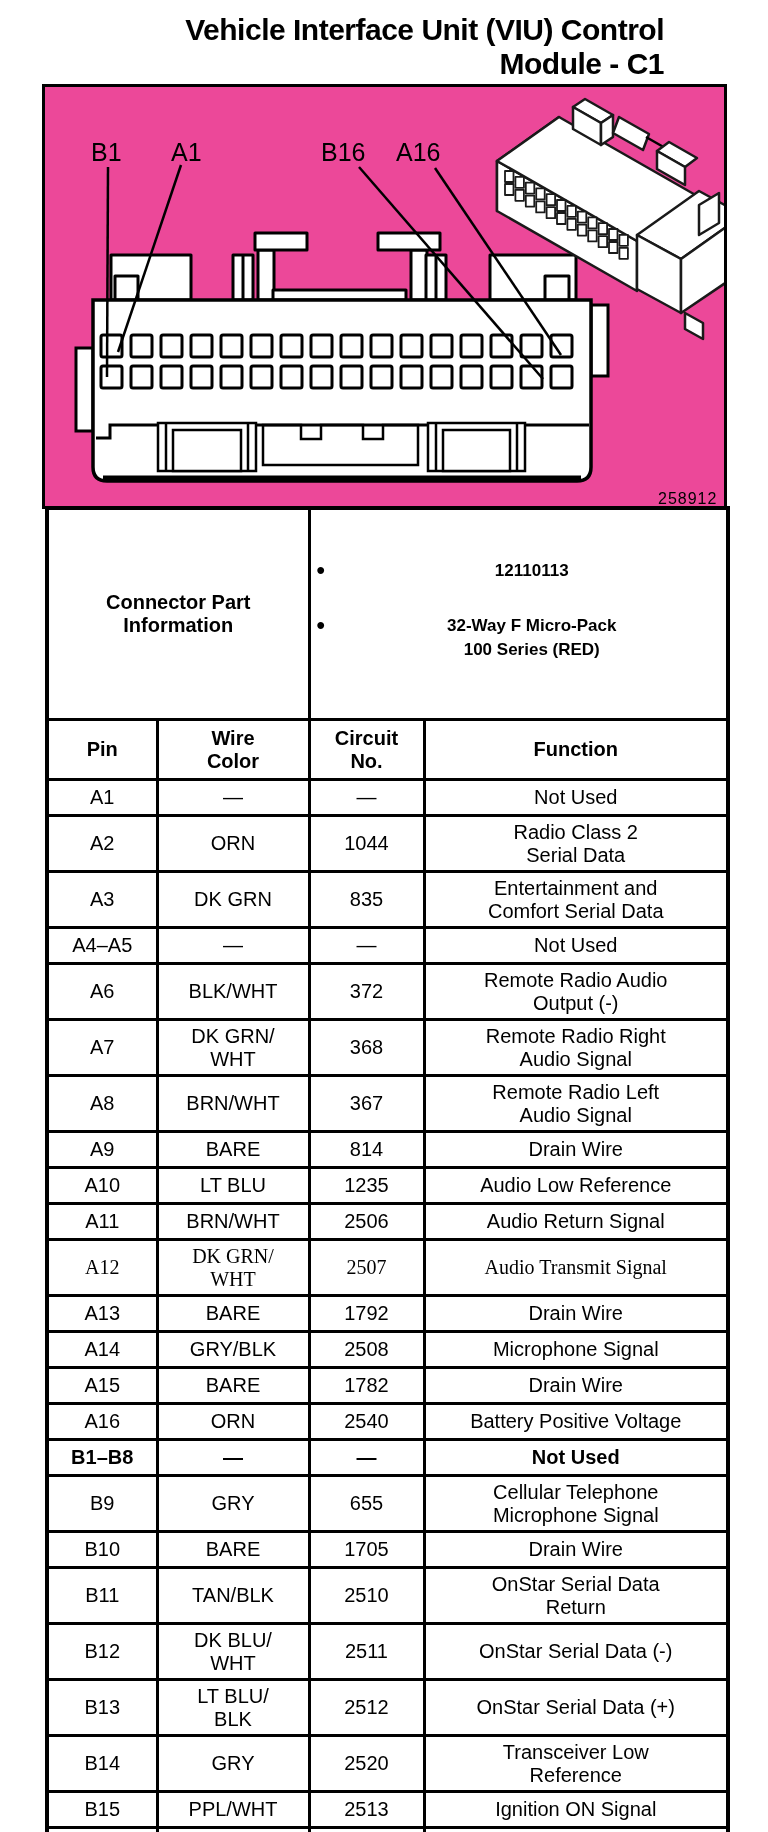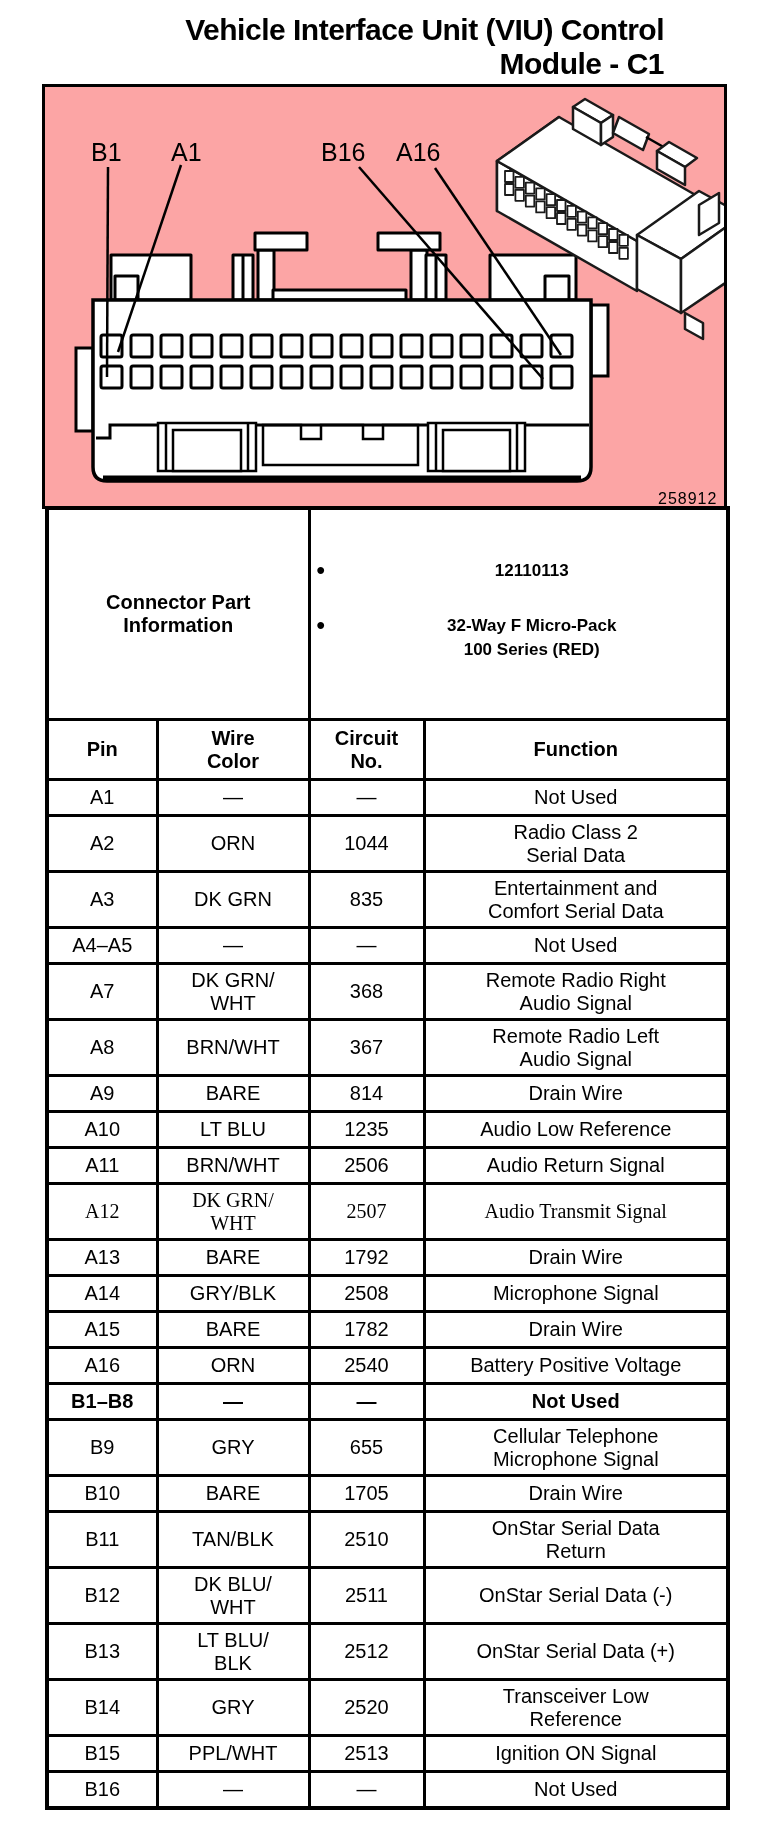--- a/index.html
+++ b/index.html
@@ -6,21 +6,21 @@
   body{font-family:"Liberation Sans", sans-serif; color:#000;}
   #page{position:relative;width:768px;height:1832px;background:#fff;overflow:hidden;}
 
   
   #title{position:absolute;top:13px;left:0;width:664px;text-align:right;
          font-size:30px;font-weight:700;line-height:34px;white-space:pre-line;
          letter-spacing:-0.5px;}
 
   
   #figure-box{position:absolute;left:42px;top:84px;width:685px;height:425px;
-              border:3px solid #000;box-sizing:border-box;background:#fca5a5;}
+              border:3px solid #000;box-sizing:border-box;background:#ec4899;}
   svg{display:block;font-family:"Liberation Sans", sans-serif;}
   .ink{stroke:#000;fill:#fff;}
   .ink2{stroke:#1a1a1a;fill:#fff;}
   .nofill{fill:none;stroke:#000;}
   text.pinlabel{font-size:25px;fill:#000;stroke:none;}
   text.fignum{font-size:16px;fill:#000;stroke:none;letter-spacing:1px;}
 
   
   #pinout{position:absolute;left:45px;top:506px;width:681px;
           border-collapse:collapse;table-layout:fixed;}
@@ -226,20 +226,27 @@
           <td class="fn">Entertainment and
 Comfort Serial Data</td>
         </tr>
         <tr style="height: 36px;">
           <td>A4–A5</td>
           <td>—</td>
           <td>—</td>
           <td class="fn">Not Used</td>
         </tr>
         <tr style="height: 56px;">
+          <td>A6</td>
+          <td>BLK/WHT</td>
+          <td>372</td>
+          <td class="fn">Remote Radio Audio
+Output (-)</td>
+        </tr>
+        <tr style="height: 56px;">
           <td>A7</td>
           <td>DK GRN/
 WHT</td>
           <td>368</td>
           <td class="fn">Remote Radio Right
 Audio Signal</td>
         </tr>
         <tr style="height: 56px;">
           <td>A8</td>
           <td>BRN/WHT</td>

